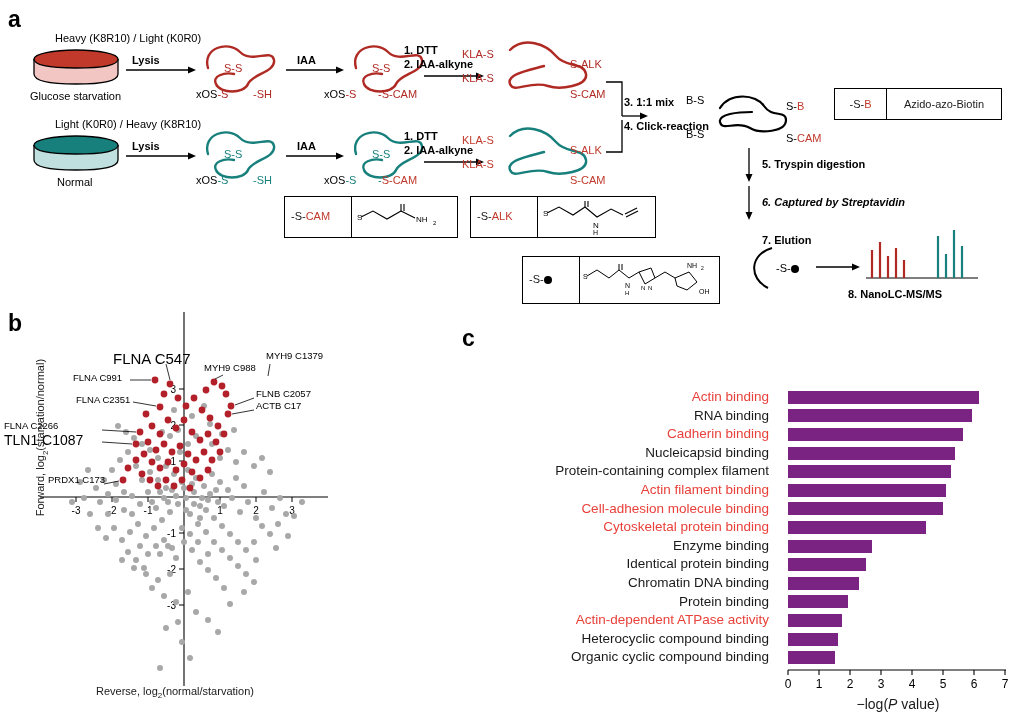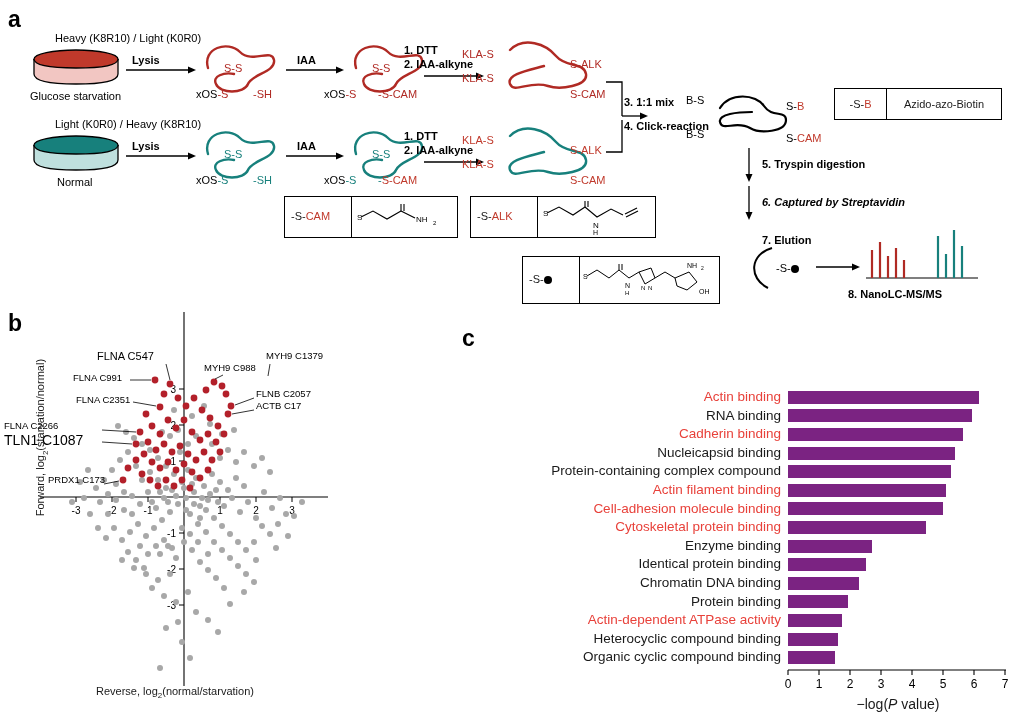--- a/index.html
+++ b/index.html
@@ -28,21 +28,21 @@
   .teal { color:#17807c; }
   .dish { position:absolute; }
   .box { position:absolute; border:1.3px solid #000; background:#fff; }
   svg { overflow: visible; }
   
   #panel-b { position:absolute; left:0; top:300px; width:480px; height:417px; }
   
   #panel-c { position:absolute; left:460px; top:320px; width:557px; height:397px; }
   .go-row { display:flex; align-items:center; height:18.6px; }
   .go-label {
-    width:300px; text-align:right; padding-right:7px;
+    width:300px; text-align:right; padding-right:19px;
     font-size:13.5px; line-height:18.6px; white-space:nowrap;
   }
   .go-label.hl { color:#e8413a; }
   .go-bar { height:13px; background:#7b2382; }
   .c-axis-title { font-size:14px; text-align:center; }
 </style>
 </head>
 <body>
 
 <div class="panel-letter" style="left:8px; top:6px;">a</div>
@@ -549,21 +549,21 @@
       <line x1="252" y1="62" x2="250" y2="74"></line>
       <line x1="115" y1="100" x2="138" y2="104"></line>
       <line x1="236" y1="96" x2="217" y2="103"></line>
       <line x1="236" y1="108" x2="214" y2="112"></line>
       <line x1="84" y1="128" x2="118" y2="130"></line>
       <line x1="84" y1="140" x2="114" y2="142"></line>
       <line x1="86" y1="182" x2="101" y2="179"></line>
     </g>
   </svg>
 
-  <div class="lbl" style="left:97px; top:50px; font-size:11px;">FLNA C547</div>
+  <div class="lbl" style="left:113px; top:50px; font-size:15px;">FLNA C547</div>
   <div class="lbl" style="left:73px; top:72px; font-size:9.5px;">FLNA C991</div>
   <div class="lbl" style="left:204px; top:62px; font-size:9.5px;">MYH9 C988</div>
   <div class="lbl" style="left:266px; top:50px; font-size:9.5px;">MYH9 C1379</div>
   <div class="lbl" style="left:76px; top:94px; font-size:9.5px;">FLNA C2351</div>
   <div class="lbl" style="left:256px; top:88px; font-size:9.5px;">FLNB C2057</div>
   <div class="lbl" style="left:256px; top:100px; font-size:9.5px;">ACTB C17</div>
   <div class="lbl" style="left:4px; top:120px; font-size:9.5px;">FLNA C2266</div>
   <div class="lbl" style="left:4px; top:132px; font-size:14px;">TLN1 C1087</div>
   <div class="lbl" style="left:4px; top:174px; font-size:9.5px;padding-left:44px;">PRDX1 C173</div>
 
@@ -590,21 +590,21 @@
       </div>
       <div class="go-row">
         <div class="go-label hl" style="color: rgb(232, 65, 58);">Cadherin binding</div>
         <div class="go-bar" style="width: 175.15px; background: rgb(123, 35, 130);"></div>
       </div>
       <div class="go-row">
         <div class="go-label">Nucleicapsid binding</div>
         <div class="go-bar" style="width: 167.4px; background: rgb(123, 35, 130);"></div>
       </div>
       <div class="go-row">
-        <div class="go-label">Protein-containing complex compound</div>
+        <div class="go-label">Protein-containing complex filament</div>
         <div class="go-bar" style="width: 162.75px; background: rgb(123, 35, 130);"></div>
       </div>
       <div class="go-row">
         <div class="go-label hl" style="color: rgb(232, 65, 58);">Actin filament binding</div>
         <div class="go-bar" style="width: 158.1px; background: rgb(123, 35, 130);"></div>
       </div>
       <div class="go-row">
         <div class="go-label hl" style="color: rgb(232, 65, 58);">Cell-adhesion molecule binding</div>
         <div class="go-bar" style="width: 155px; background: rgb(123, 35, 130);"></div>
       </div>

